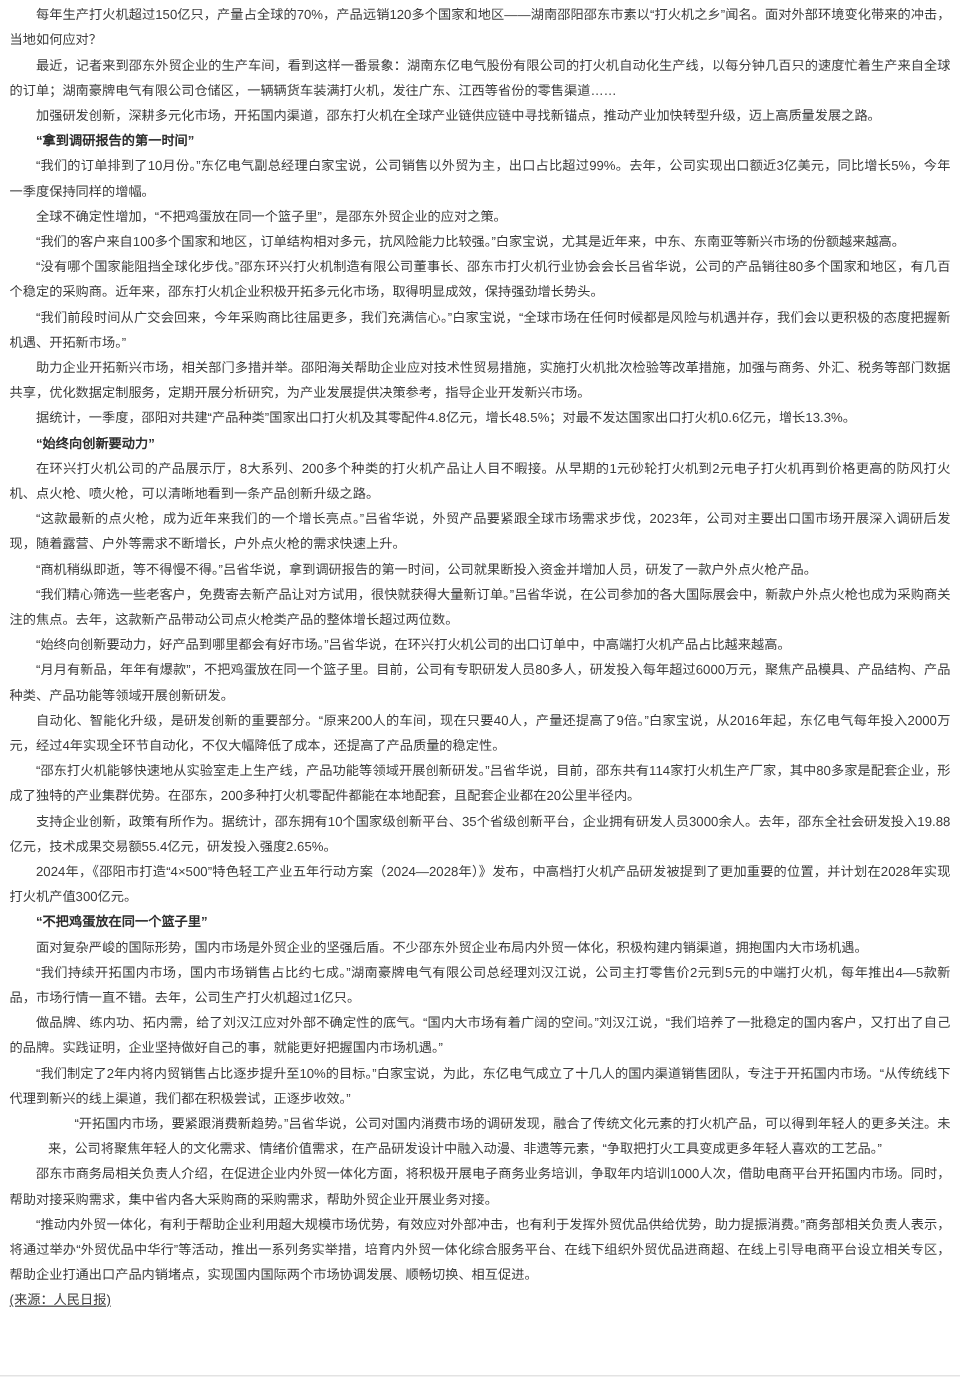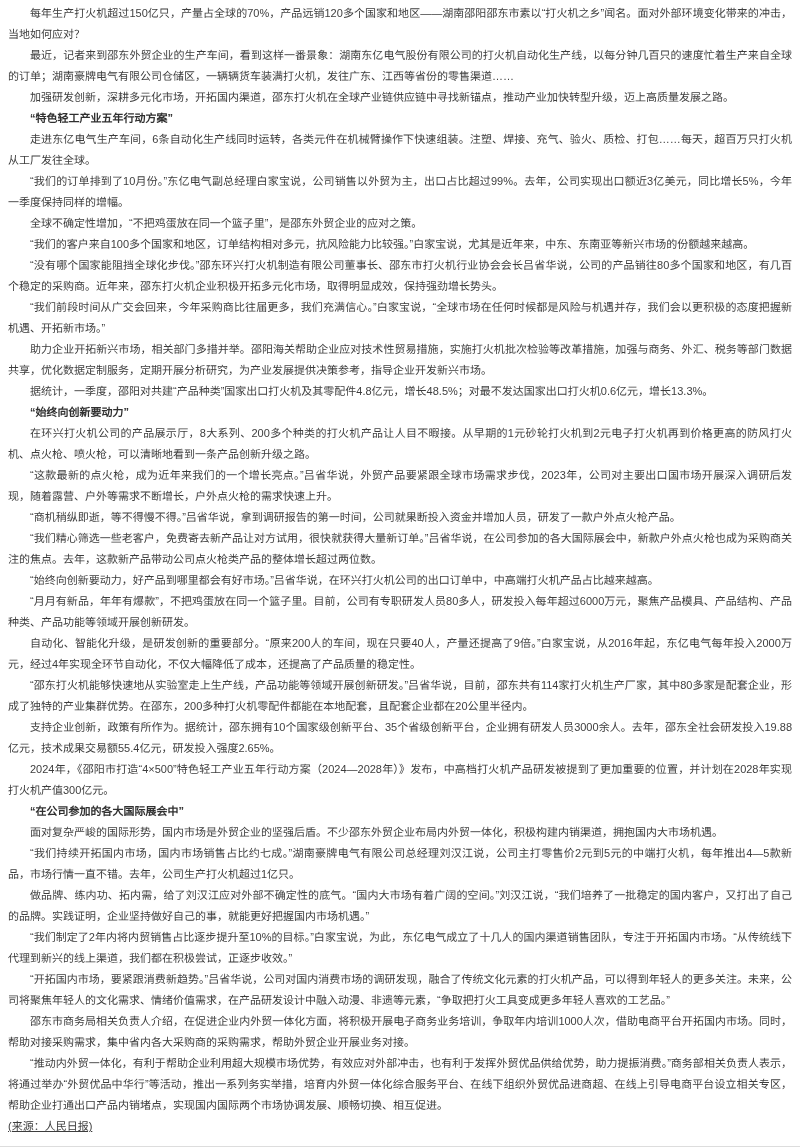--- a/index.html
+++ b/index.html
@@ -49,43 +49,42 @@
     border-top: 1px solid #dddddd;
   }
 </style>
 </head>
 <body>
 
 <div class="article">
     <p class="para" style="color: rgb(61, 61, 61);">每年生产打火机超过150亿只，产量占全球的70%，产品远销120多个国家和地区——湖南邵阳邵东市素以“打火机之乡”闻名。面对外部环境变化带来的冲击，当地如何应对？</p>
     <p class="para" style="color: rgb(61, 61, 61);">最近，记者来到邵东外贸企业的生产车间，看到这样一番景象：湖南东亿电气股份有限公司的打火机自动化生产线，以每分钟几百只的速度忙着生产来自全球的订单；湖南豪牌电气有限公司仓储区，一辆辆货车装满打火机，发往广东、江西等省份的零售渠道……</p>
     <p class="para" style="color: rgb(61, 61, 61);">加强研发创新，深耕多元化市场，开拓国内渠道，邵东打火机在全球产业链供应链中寻找新锚点，推动产业加快转型升级，迈上高质量发展之路。</p>
-    <p class="heading">“特色轻工产业五年行动方案”</p>
-    <p class="para" style="color: rgb(61, 61, 61);">走进东亿电气生产车间，6条自动化生产线同时运转，各类元件在机械臂操作下快速组装。注塑、焊接、充气、验火、质检、打包……每天，超百万只打火机从工厂发往全球。</p>
+    <p class="heading">“拿到调研报告的第一时间”</p>
     <p class="para" style="color: rgb(61, 61, 61);">“我们的订单排到了10月份。”东亿电气副总经理白家宝说，公司销售以外贸为主，出口占比超过99%。去年，公司实现出口额近3亿美元，同比增长5%，今年一季度保持同样的增幅。</p>
     <p class="para" style="color: rgb(61, 61, 61);">全球不确定性增加，“不把鸡蛋放在同一个篮子里”，是邵东外贸企业的应对之策。</p>
     <p class="para" style="color: rgb(61, 61, 61);">“我们的客户来自100多个国家和地区，订单结构相对多元，抗风险能力比较强。”白家宝说，尤其是近年来，中东、东南亚等新兴市场的份额越来越高。</p>
     <p class="para" style="color: rgb(61, 61, 61);">“没有哪个国家能阻挡全球化步伐。”邵东环兴打火机制造有限公司董事长、邵东市打火机行业协会会长吕省华说，公司的产品销往80多个国家和地区，有几百个稳定的采购商。近年来，邵东打火机企业积极开拓多元化市场，取得明显成效，保持强劲增长势头。</p>
     <p class="para" style="color: rgb(61, 61, 61);">“我们前段时间从广交会回来，今年采购商比往届更多，我们充满信心。”白家宝说，“全球市场在任何时候都是风险与机遇并存，我们会以更积极的态度把握新机遇、开拓新市场。”</p>
     <p class="para" style="color: rgb(61, 61, 61);">助力企业开拓新兴市场，相关部门多措并举。邵阳海关帮助企业应对技术性贸易措施，实施打火机批次检验等改革措施，加强与商务、外汇、税务等部门数据共享，优化数据定制服务，定期开展分析研究，为产业发展提供决策参考，指导企业开发新兴市场。</p>
     <p class="para" style="color: rgb(61, 61, 61);">据统计，一季度，邵阳对共建“产品种类”国家出口打火机及其零配件4.8亿元，增长48.5%；对最不发达国家出口打火机0.6亿元，增长13.3%。</p>
     <p class="heading">“始终向创新要动力”</p>
     <p class="para" style="color: rgb(61, 61, 61);">在环兴打火机公司的产品展示厅，8大系列、200多个种类的打火机产品让人目不暇接。从早期的1元砂轮打火机到2元电子打火机再到价格更高的防风打火机、点火枪、喷火枪，可以清晰地看到一条产品创新升级之路。</p>
     <p class="para" style="color: rgb(61, 61, 61);">“这款最新的点火枪，成为近年来我们的一个增长亮点。”吕省华说，外贸产品要紧跟全球市场需求步伐，2023年，公司对主要出口国市场开展深入调研后发现，随着露营、户外等需求不断增长，户外点火枪的需求快速上升。</p>
     <p class="para" style="color: rgb(61, 61, 61);">“商机稍纵即逝，等不得慢不得。”吕省华说，拿到调研报告的第一时间，公司就果断投入资金并增加人员，研发了一款户外点火枪产品。</p>
     <p class="para" style="color: rgb(61, 61, 61);">“我们精心筛选一些老客户，免费寄去新产品让对方试用，很快就获得大量新订单。”吕省华说，在公司参加的各大国际展会中，新款户外点火枪也成为采购商关注的焦点。去年，这款新产品带动公司点火枪类产品的整体增长超过两位数。</p>
     <p class="para" style="color: rgb(61, 61, 61);">“始终向创新要动力，好产品到哪里都会有好市场。”吕省华说，在环兴打火机公司的出口订单中，中高端打火机产品占比越来越高。</p>
     <p class="para" style="color: rgb(61, 61, 61);">“月月有新品，年年有爆款”，不把鸡蛋放在同一个篮子里。目前，公司有专职研发人员80多人，研发投入每年超过6000万元，聚焦产品模具、产品结构、产品种类、产品功能等领域开展创新研发。</p>
     <p class="para" style="color: rgb(61, 61, 61);">自动化、智能化升级，是研发创新的重要部分。“原来200人的车间，现在只要40人，产量还提高了9倍。”白家宝说，从2016年起，东亿电气每年投入2000万元，经过4年实现全环节自动化，不仅大幅降低了成本，还提高了产品质量的稳定性。</p>
     <p class="para" style="color: rgb(61, 61, 61);">“邵东打火机能够快速地从实验室走上生产线，产品功能等领域开展创新研发。”吕省华说，目前，邵东共有114家打火机生产厂家，其中80多家是配套企业，形成了独特的产业集群优势。在邵东，200多种打火机零配件都能在本地配套，且配套企业都在20公里半径内。</p>
     <p class="para" style="color: rgb(61, 61, 61);">支持企业创新，政策有所作为。据统计，邵东拥有10个国家级创新平台、35个省级创新平台，企业拥有研发人员3000余人。去年，邵东全社会研发投入19.88亿元，技术成果交易额55.4亿元，研发投入强度2.65%。</p>
     <p class="para" style="color: rgb(61, 61, 61);">2024年，《邵阳市打造“4×500”特色轻工产业五年行动方案（2024—2028年）》发布，中高档打火机产品研发被提到了更加重要的位置，并计划在2028年实现打火机产值300亿元。</p>
-    <p class="heading">“在公司参加的各大国际展会中”</p>
+    <p class="heading">“不把鸡蛋放在同一个篮子里”</p>
     <p class="para" style="color: rgb(61, 61, 61);">面对复杂严峻的国际形势，国内市场是外贸企业的坚强后盾。不少邵东外贸企业布局内外贸一体化，积极构建内销渠道，拥抱国内大市场机遇。</p>
     <p class="para" style="color: rgb(61, 61, 61);">“我们持续开拓国内市场，国内市场销售占比约七成。”湖南豪牌电气有限公司总经理刘汉江说，公司主打零售价2元到5元的中端打火机，每年推出4—5款新品，市场行情一直不错。去年，公司生产打火机超过1亿只。</p>
     <p class="para" style="color: rgb(61, 61, 61);">做品牌、练内功、拓内需，给了刘汉江应对外部不确定性的底气。“国内大市场有着广阔的空间。”刘汉江说，“我们培养了一批稳定的国内客户，又打出了自己的品牌。实践证明，企业坚持做好自己的事，就能更好把握国内市场机遇。”</p>
     <p class="para" style="color: rgb(61, 61, 61);">“我们制定了2年内将内贸销售占比逐步提升至10%的目标。”白家宝说，为此，东亿电气成立了十几人的国内渠道销售团队，专注于开拓国内市场。“从传统线下代理到新兴的线上渠道，我们都在积极尝试，正逐步收效。”</p>
-    <p class="para" style="color: rgb(61, 61, 61);">“开拓国内市场，要紧跟消费新趋势。”吕省华说，公司对国内消费市场的调研发现，融合了传统文化元素的打火机产品，可以得到年轻人的更多关注。未来，公司将聚焦年轻人的文化需求、情绪价值需求，在产品研发设计中融入动漫、非遗等元素，“争取把打火工具变成更多年轻人喜欢的工艺品。”</p>
+    <p class="para" style="color: rgb(61, 61, 61); margin-left: 32px;">“开拓国内市场，要紧跟消费新趋势。”吕省华说，公司对国内消费市场的调研发现，融合了传统文化元素的打火机产品，可以得到年轻人的更多关注。未来，公司将聚焦年轻人的文化需求、情绪价值需求，在产品研发设计中融入动漫、非遗等元素，“争取把打火工具变成更多年轻人喜欢的工艺品。”</p>
     <p class="para" style="color: rgb(61, 61, 61);">邵东市商务局相关负责人介绍，在促进企业内外贸一体化方面，将积极开展电子商务业务培训，争取年内培训1000人次，借助电商平台开拓国内市场。同时，帮助对接采购需求，集中省内各大采购商的采购需求，帮助外贸企业开展业务对接。</p>
     <p class="para" style="color: rgb(61, 61, 61);">“推动内外贸一体化，有利于帮助企业利用超大规模市场优势，有效应对外部冲击，也有利于发挥外贸优品供给优势，助力提振消费。”商务部相关负责人表示，将通过举办“外贸优品中华行”等活动，推出一系列务实举措，培育内外贸一体化综合服务平台、在线下组织外贸优品进商超、在线上引导电商平台设立相关专区，帮助企业打通出口产品内销堵点，实现国内国际两个市场协调发展、顺畅切换、相互促进。</p>
     <p class="source" style="color: rgb(61, 61, 61); text-decoration: underline;">(来源：人民日报)</p>
   </div>
 <div class="bottom-divider" style="border-top-color: rgb(221, 221, 221);"></div>
 
 </body></html>

